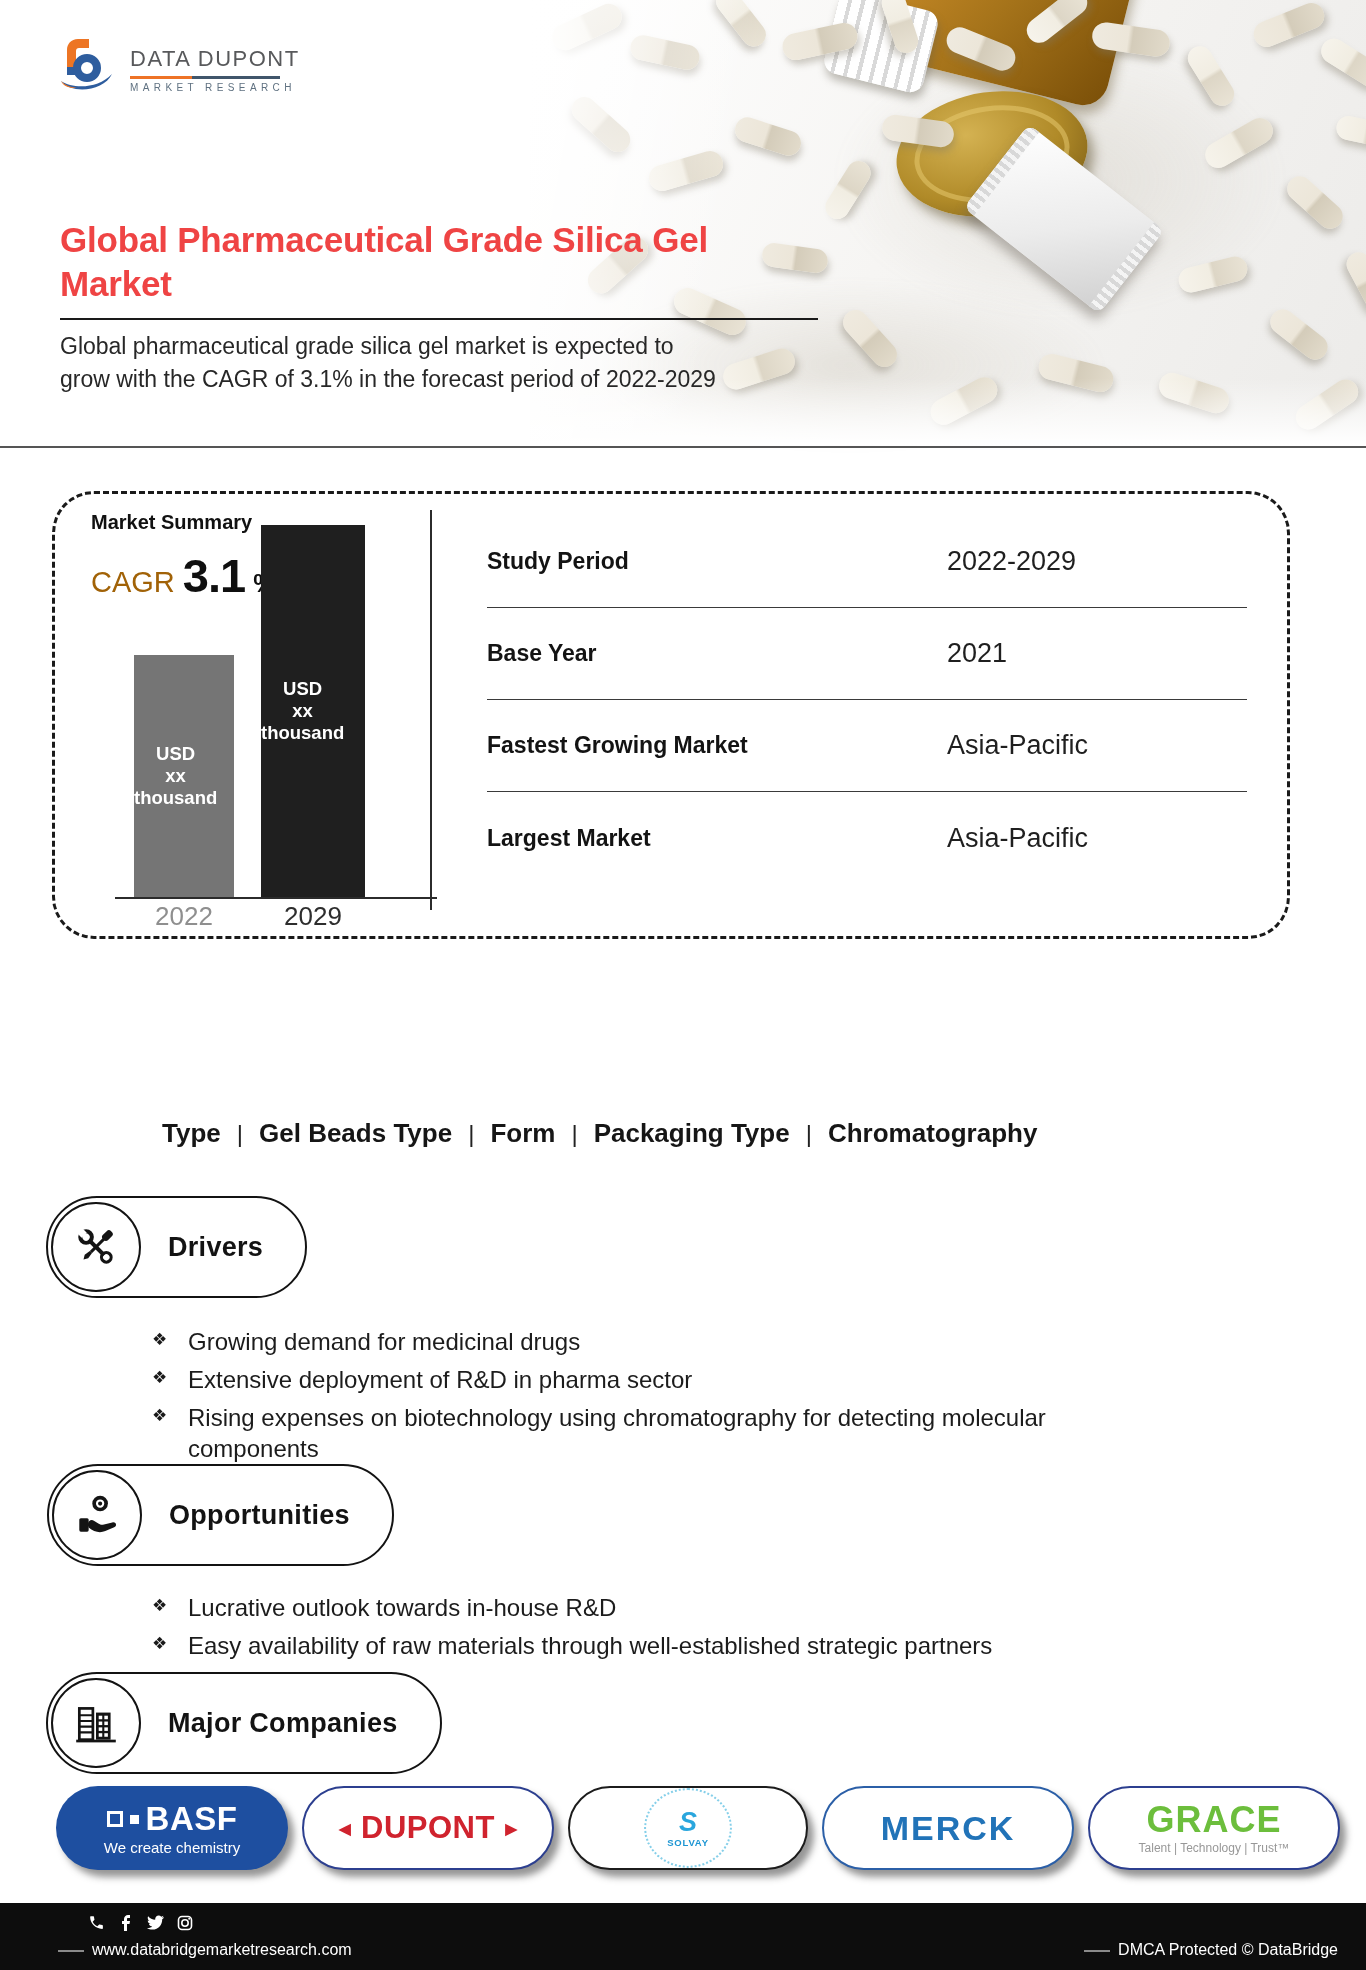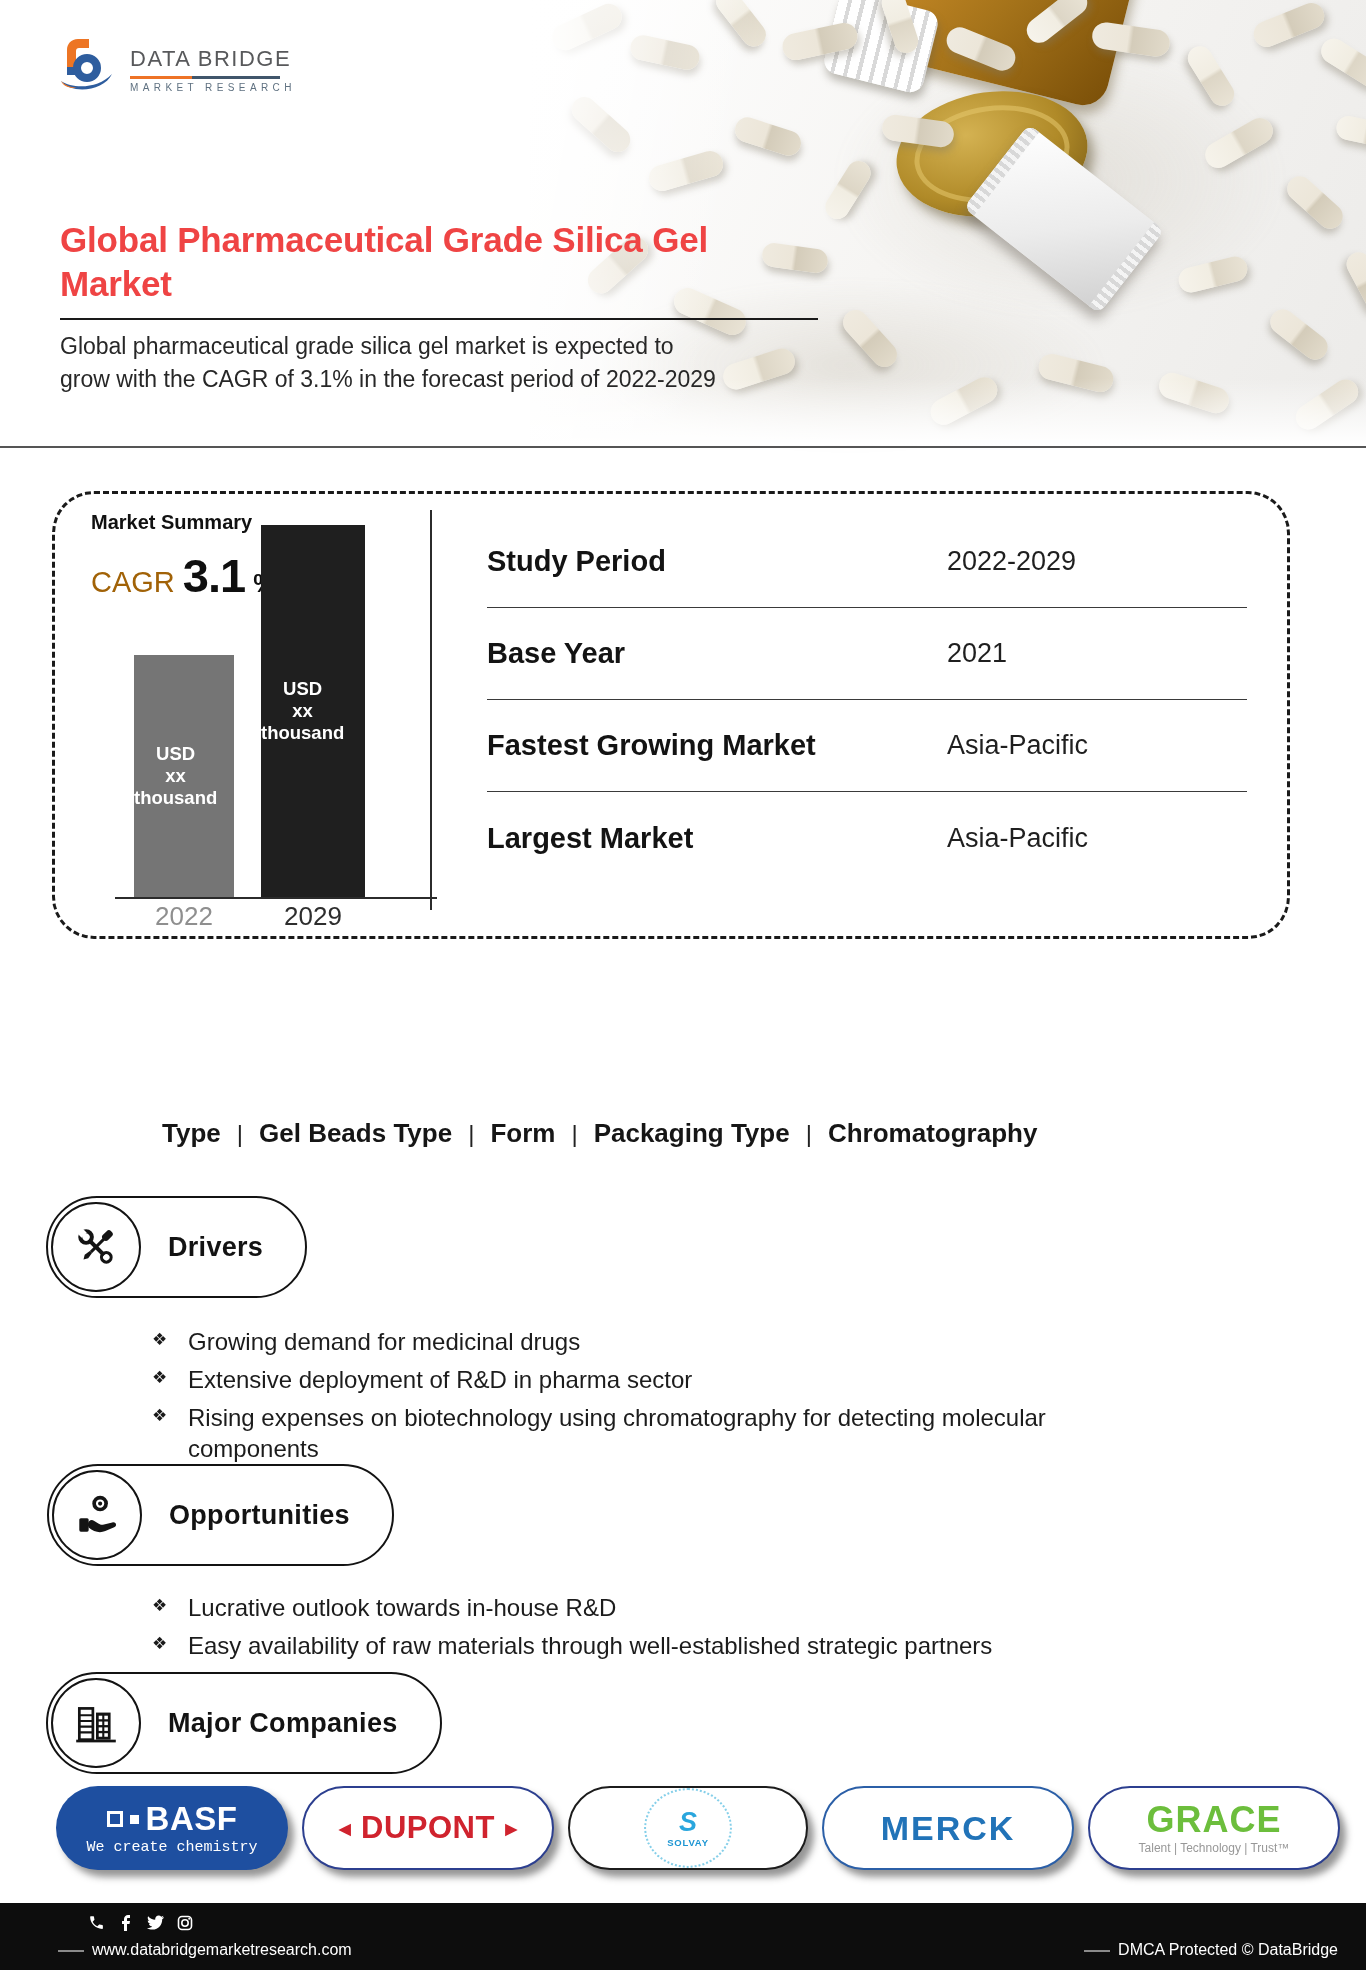--- a/index.html
+++ b/index.html
@@ -71,21 +71,21 @@
   .bar-label{color:#fff;font-size:18.5px;font-weight:600;line-height:1.2;text-align:center;}
   .bar-label span{display:block}
   .chart-baseline{position:absolute;left:60px;width:322px;bottom:37px;height:2px;background:#2b2b2b;}
   .year{position:absolute;bottom:4px;font-size:26px;text-align:center;}
   .year-2022{left:79px;width:100px;color:#8f8f8f;}
   .year-2029{left:206px;width:104px;color:#2e2e2e;}
   .v-divider{position:absolute;left:375px;top:16px;bottom:26px;width:2px;background:#2b2b2b;}
   .s-table{position:absolute;left:432px;top:22px;width:760px;}
   .s-row{display:flex;align-items:center;height:92px;box-sizing:border-box;}
   .s-row.sep{border-bottom:1.6px solid #3a3a3a;}
-  .s-label{width:460px;font-size:29px;font-weight:700;color:#131313;}
+  .s-label{width:460px;font-size:23px;font-weight:700;color:#131313;}
   .s-value{font-size:27px;color:#1f1f1f;}
 
   
   .section-pill{position:absolute;display:flex;align-items:center;background:#fff;z-index:2;
         border:2.5px solid #131313;border-radius:60px;height:102px;box-sizing:border-box;}
   .pill-circle{width:90px;height:90px;margin:3px;border:2.5px solid #131313;border-radius:50%;
         display:flex;align-items:center;justify-content:center;box-sizing:border-box;background:#fff;}
   .pill-label{font-size:27px;font-weight:700;color:#131313;padding:0 42px 0 24px;letter-spacing:.3px;}
 
   .seg-items{position:absolute;left:162px;top:1118px;display:flex;align-items:center;z-index:2;}
@@ -100,21 +100,21 @@
   
   .logos{position:absolute;left:56px;top:1786px;width:1286px;display:flex;gap:14px;z-index:2;}
   .logo-pill{height:84px;border-radius:44px;background:#fff;flex:none;
         display:flex;flex-direction:column;align-items:center;justify-content:center;
         box-shadow:6px 7px 7px rgba(45,45,45,.5);box-sizing:border-box;}
   .p-basf{width:232px;background:#1e4fa0;}
   .basf-row{display:flex;align-items:center;gap:7px;}
   .sq-outline{width:16px;height:16px;border:3.2px solid #fff;box-sizing:border-box;}
   .sq-solid{width:9px;height:9px;background:#fff;}
   .basf-name{color:#fff;font-size:33px;font-weight:800;letter-spacing:.5px;}
-  .basf-tag{color:#fff;font-size:15px;margin-top:1px;font-family:Liberation Mono, monospace;}
+  .basf-tag{color:#fff;font-size:15px;margin-top:1px;}
   .p-dupont{width:252px;border:2.5px solid #2c3f8f;flex-direction:row;gap:6px;}
   .dp-arrow{color:#d0232e;font-size:21px;line-height:1;}
   .dp-name{color:#d0232e;font-size:31px;font-weight:800;letter-spacing:.5px;}
   .p-solvay{width:240px;border:2.5px solid #1c1c1c;}
   .solvay-oval{width:84px;height:76px;border:2px dotted #85cfe9;border-radius:50%;
         display:flex;flex-direction:column;align-items:center;justify-content:center;}
   .solvay-mark{color:#2aa6dd;font-size:27px;font-weight:700;font-style:italic;line-height:1;}
   .solvay-name{color:#1b95d3;font-size:9.5px;font-weight:700;letter-spacing:.8px;margin-top:1px;}
   .p-merck{width:252px;border:2.5px solid #2b5fa7;}
   .merck-name{color:#2173b8;font-size:34px;font-weight:800;letter-spacing:2px;}
@@ -180,21 +180,21 @@
       <svg width="58" height="56" viewBox="0 0 58 56">
         <path d="M29 1 H18 C11 1 7 6 7 12 V20 H16 V13 C16 11 17.2 10 19 10 H29 Z" fill="#ED7524"></path>
         <rect x="7" y="18" width="9" height="13" fill="#ED7524"></rect>
         <rect x="7" y="29" width="9" height="8" fill="#2E5D9E"></rect>
         <circle cx="27" cy="30" r="10" fill="none" stroke="#2E5D9E" stroke-width="8"></circle>
         <path d="M1 43 C13 51 38 51 52 36 C44 53 12 57 1 43 Z" fill="#2E5D9E"></path>
         <path d="M1 43 C5 47 10 49 17 50 C9 50.5 3 48 1 43 Z" fill="#ED7524"></path>
       </svg>
     </span>
     <div class="brand-text">
-      <div class="brand-line1">DATA BRIDGE</div>
+      <div class="brand-line1">DATA DUPONT</div>
       <div class="brand-rule">
         <span class="seg-o"></span>
           <span class="seg-b"></span>
       </div>
       <div class="brand-line2">MARKET RESEARCH</div>
     </div>
   </header>
 
   <section class="title-block">
     <div class="title-line">Global Pharmaceutical Grade Silica Gel</div>

